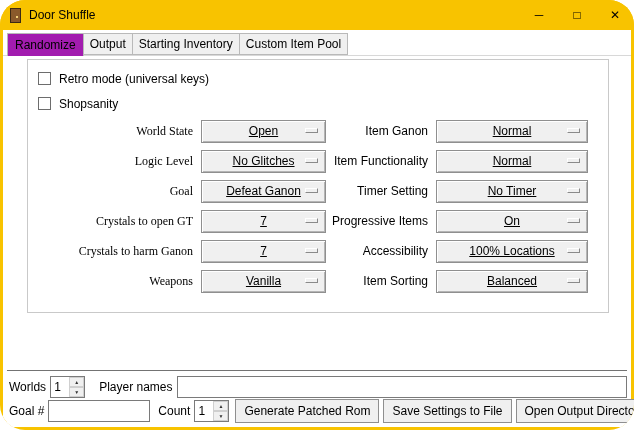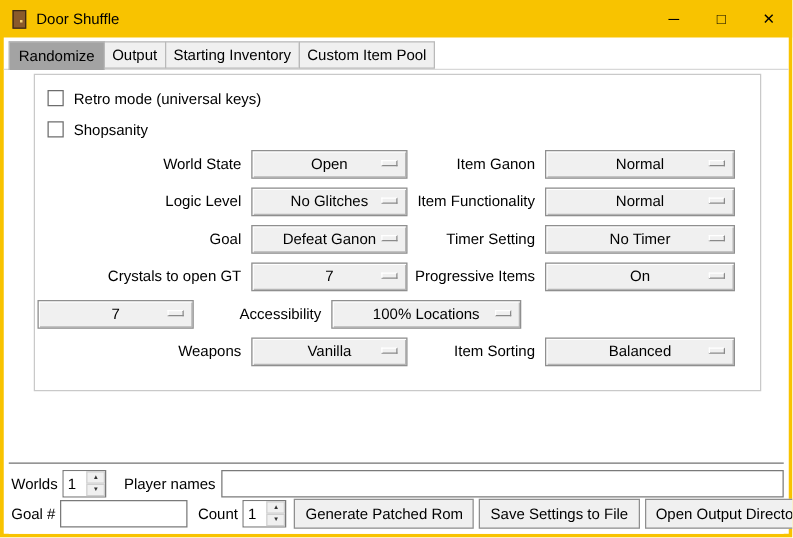--- a/index.html
+++ b/index.html
@@ -1,56 +1,56 @@
 <!DOCTYPE html>
 <html><head>
 <meta charset="utf-8">
 <style>
   * { margin:0; padding:0; box-sizing:border-box; }
   html,body { background:#ffffff; }
   .window{
     position:relative; width:634px; height:430px;
     background:#f8c300;
     font-family:"Liberation Sans", sans-serif;
-    font-size:12px; color:#000; cursor:default; overflow:hidden;
+    font-size:12px; color:#000; cursor:default; overflow:hidden;border-radius:25px;
   }
   
   .titlebar{ position:absolute; top:0; left:0; right:0; height:30px;
     display:flex; align-items:center; background:#f8c300; }
   .app-icon{ width:11px; height:15px; margin:0 8px 0 10px;
     background:#8a5a2b; border:1px solid #3c2a14; position:relative; }
   .app-icon span{ position:absolute; right:2px; top:7px; width:2px; height:2px; background:#f3d27a; }
   .title{ font-size:12px; }
   .win-controls{ margin-left:auto; display:flex; height:100%; }
   .win-btn{ width:38px; height:100%; display:flex; align-items:center; justify-content:center; font-size:12px; }
   
   .body{ position:absolute; left:3px; right:3px; top:30px; bottom:3px; background:#fff; }
   
   .top-tabs{ display:flex; align-items:flex-end; padding:3px 0 0 4px; border-bottom:1px solid #d8d8d8; }
   .tabs{ display:flex; align-items:flex-end; }
   .tab{ position:relative; background:#f0f0f0; border:1px solid #b9b9b9;
     padding:3px 6px; white-space:nowrap; }
   .tab + .tab{ margin-left:-1px; }
-  .tab.selected{ background:#a3a3a3; z-index:2; padding:4px 7px 4px;
+  .tab.selected{ background:#a21caf; z-index:2; padding:4px 7px 4px;
     margin-bottom:-1px; border-bottom:0; }
   
   .inner{ margin:3px 0 0 24px; width:582px; }
   .inner-tabs{ display:flex; align-items:flex-end; }
   .pane{ border:1px solid #c9c9c9; background:#fff; padding:6px 0 16px 2px; }
   
   .cb-row{ display:flex; align-items:center; height:25px; margin-left:8px; }
   .checkbox{ width:13px; height:13px; background:#fff; border:1px solid #6d6d6d; margin-right:8px; }
   
   .opt-row{ display:flex; align-items:center; height:30px; }
-  .l-lbl{ width:163px; text-align:right; margin-right:8px; white-space:nowrap; }
+  .l-lbl{ width:163px; text-align:right; margin-right:8px; white-space:nowrap;font-family:Liberation Serif, serif; }
   .r-lbl{ width:102px; text-align:right; margin-right:8px; white-space:nowrap; }
   .dd{ position:relative; height:23px; background:#f0f0f0;
     display:flex; align-items:center; justify-content:center;
     border:1px solid #8f8f8f;
-    box-shadow:inset 1px 1px 0 #ffffff, inset -1px -1px 0 #b5b5b5; }
+    box-shadow:inset 1px 1px 0 #ffffff, inset -1px -1px 0 #b5b5b5;text-decoration:underline; }
   .dd-l{ width:125px; }
   .dd-r{ width:152px; }
   .dd-ind{ position:absolute; right:7px; top:50%; margin-top:-3px;
     width:13px; height:5px; background:#f0f0f0;
     border:1px solid; border-color:#ffffff #8a8a8a #8a8a8a #ffffff; }
   
   .footer{ position:absolute; left:4px; right:4px; bottom:0; height:57px;
     border-top:1px solid #737373; padding:4px 0 4px 2px;
     display:flex; flex-direction:column; justify-content:flex-start; background:#fff; }
   .f-row{ display:flex; align-items:center; height:24px; }
@@ -156,20 +156,21 @@
             <span class="dd-ind"></span>
           </div>
           <span class="r-lbl">Progressive Items</span>
           <div class="dd dd-r">
             <span>On</span>
             <span class="dd-ind"></span>
           </div>
         </div>
 
         <div class="opt-row">
+          <span class="l-lbl">Crystals to harm Ganon</span>
           <div class="dd dd-l">
             <span>7</span>
             <span class="dd-ind"></span>
           </div>
           <span class="r-lbl">Accessibility</span>
           <div class="dd dd-r">
             <span>100% Locations</span>
             <span class="dd-ind"></span>
           </div>
         </div>

